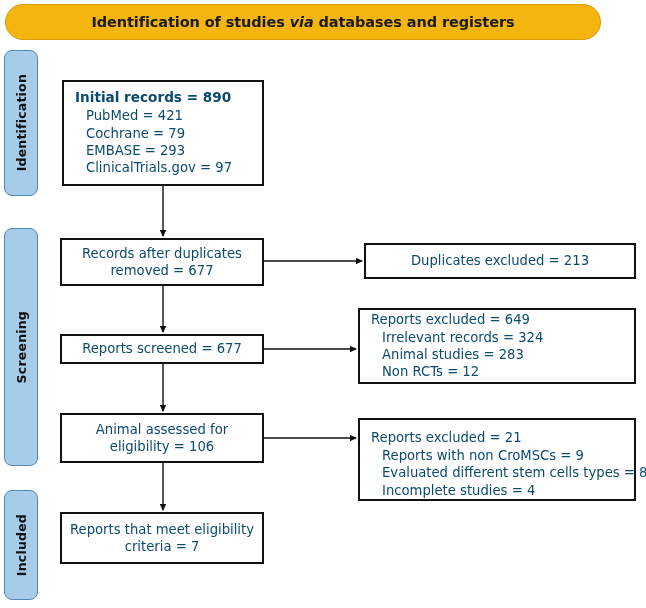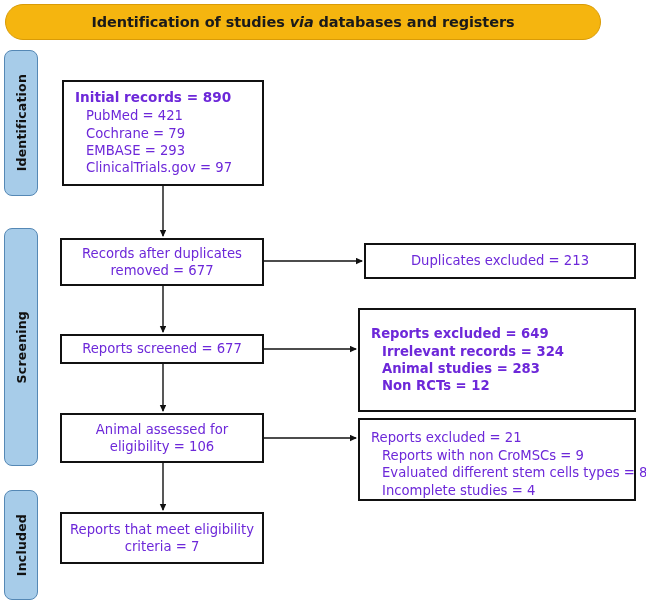--- a/index.html
+++ b/index.html
@@ -79,38 +79,38 @@
     box-sizing: border-box;
     display: flex;
     flex-direction: column;
     justify-content: center;
   }
   .box.center { align-items: center; text-align: center; }
   .box.left   { align-items: flex-start; text-align: left; }
 
   .line {
     font-size: 13.2px;
-    color: #6d28d9;
+    color: #0c4a6e;
     line-height: 1.32;
     white-space: nowrap;
   }
   .line.bold   { font-weight: bold; font-size: 13.6px; }
   .line.indent { padding-left: 11px; }
 
   .box.left { padding-left: 11px; padding-right: 6px; }
 
   
   #box-initial     { left: 62px;  top: 80px;  width: 202px; height: 106px; }
   #box-after-dupes { left: 60px;  top: 238px; width: 204px; height: 48px;  }
   #box-screened    { left: 60px;  top: 334px; width: 204px; height: 30px;  }
   #box-assessed    { left: 60px;  top: 413px; width: 204px; height: 50px;  }
   #box-included    { left: 60px;  top: 512px; width: 204px; height: 52px;  }
 
   #box-dupes-excl  { left: 364px; top: 243px; width: 272px; height: 36px;  }
-  #box-rep-excl-1  { left: 358px; top: 308px; width: 278px; height: 104px; font-weight: bold;  }
+  #box-rep-excl-1  { left: 358px; top: 308px; width: 278px; height: 76px;  }
   #box-rep-excl-2  { left: 358px; top: 418px; width: 278px; height: 83px; justify-content: flex-end;  }
 
   
   #connectors {
     position: absolute;
     left: 0; top: 0;
     width: 646px; height: 608px;
     pointer-events: none;
   }
 </style>

